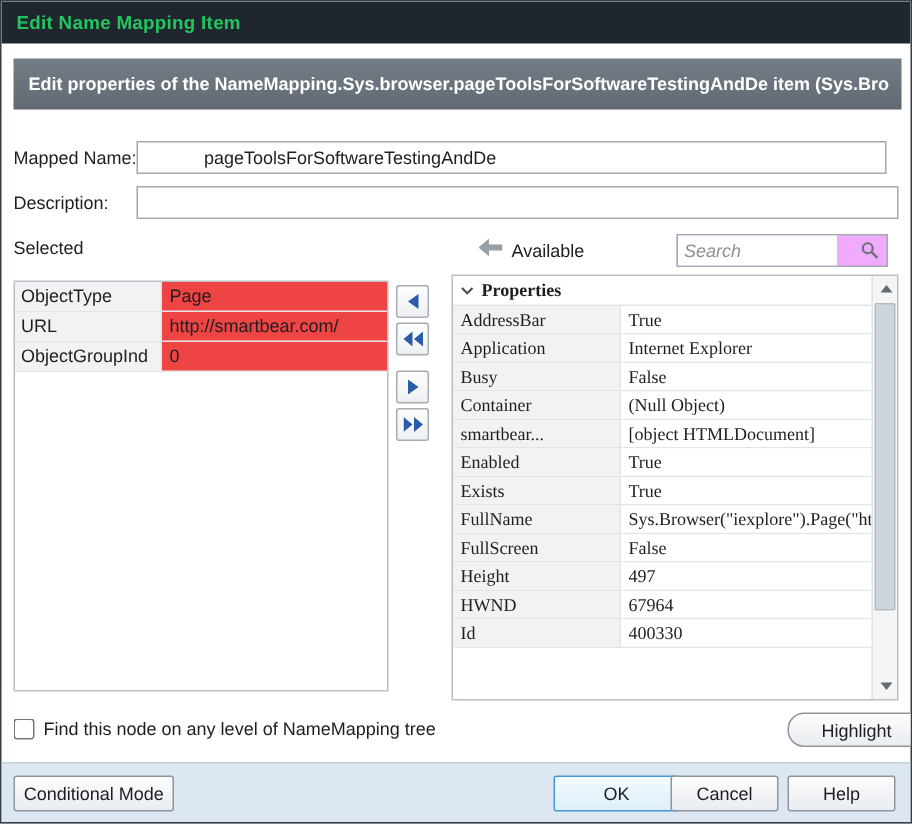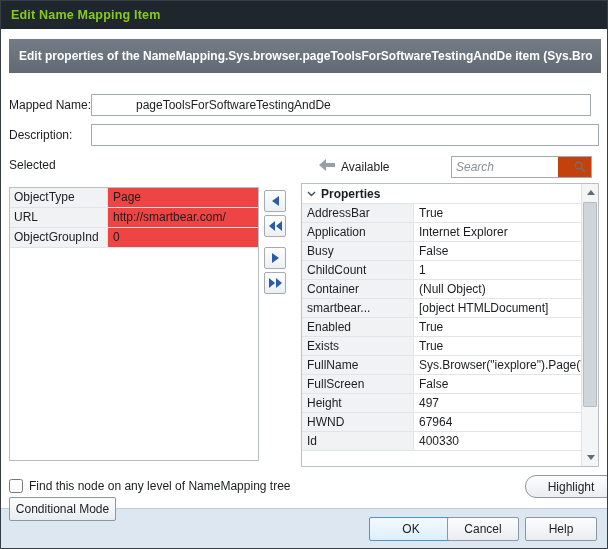--- a/index.html
+++ b/index.html
@@ -4,53 +4,53 @@
 <style>
   * { margin:0; padding:0; box-sizing:border-box; }
   html,body { background:#50565c; }
   body { font-family:"Liberation Sans", sans-serif; }
 
   .dialog { position:relative; width:608px; height:549px; background:#ffffff;
             border:1px solid #363c43; overflow:hidden; font-size:12px; color:#1c1e21; }
 
   
   .titlebar { position:absolute; left:0; top:0; right:0; height:28px; background:#20262e; }
-  .titlebar .title { position:absolute; left:10px; top:0; line-height:28px; color:#84cc16;
+  .titlebar .title { position:absolute; left:10px; top:0; line-height:28px; color:#22c55e;
                      font-size:12.5px; font-weight:700; letter-spacing:.2px; white-space:nowrap; }
 
   
   .header-band { position:absolute; left:8px; top:38px; width:592px; height:34px;
                  background:linear-gradient(#747d85,#616a72); color:#ffffff; }
   .header-band span { display:block; line-height:34px; padding:0 10px; font-weight:700;
                       white-space:nowrap; overflow:hidden; }
 
   
   .lbl { position:absolute; line-height:22px; color:#1c1e21; }
   .txt { position:absolute; height:22px; border:1px solid #a3a9b0; background:#fff;
          padding:0 5px; font:12px "Liberation Sans", sans-serif; color:#1c1e21; outline:none; }
 
   
   .searchbox { position:absolute; left:450px; top:155px; width:141px; height:22px;
-               border:1px solid #a3a9b0; background:#c2410c; display:flex; align-items:center;gap:16px; }
+               border:1px solid #a3a9b0; background:#f0abfc; display:flex; align-items:center;gap:16px; }
   .searchbox input { flex:1; border:none; outline:none; height:100%; padding:0 4px;
                      font:italic 12px "Liberation Sans", sans-serif; color:#2a2d30; min-width:0; }
   .searchbox input::placeholder { color:#8b9095; font-style:italic; }
   .searchbox .mag { flex:0 0 auto; margin-right:5px; display:flex; }
 
   
   .grid { position:absolute; background:#fff; border:1px solid #b9bfc5; overflow:hidden; }
   #selected-grid { left:8px; top:186px; width:250px; height:274px; }
   #available-grid { left:300px; top:182px; width:298px; height:284px; }
 
   .grow { display:flex; height:20px; border-bottom:1px solid #e2e5e8; }
   .gname { width:98px; background:#f1f2f3; border-right:1px solid #e2e5e8;
            padding:0 4px; line-height:19px; white-space:nowrap; overflow:hidden; }
   .gval  { flex:1; background:#ef4444; padding:0 5px; line-height:19px; white-space:nowrap; overflow:hidden; }
 
-  .avail-inner { position:absolute; left:0; top:0; right:17px; bottom:0; overflow:hidden; }
+  .avail-inner { position:absolute; left:0; top:0; right:17px; bottom:0; overflow:hidden;font-family:Liberation Serif, serif; }
   .prophead { display:flex; align-items:center; height:20px; background:#fff;
               border-bottom:1px solid #e2e5e8; padding-left:5px; gap:5px; }
   .prophead b { font-weight:700; }
   .prow { display:flex; height:19px; border-bottom:1px solid #e2e5e8; }
   .pname { width:112px; background:#f1f2f3; border-right:1px solid #e2e5e8;
            padding:0 5px; line-height:18px; white-space:nowrap; overflow:hidden; }
   .pvalue { flex:1; background:#fff; padding:0 5px; line-height:18px; white-space:nowrap; overflow:hidden; }
 
   
   .vscroll { position:absolute; top:0; right:0; bottom:0; width:17px; background:#f3f5f7;
@@ -179,24 +179,20 @@
       </div>
       <div class="prow">
         <div class="pname">Application</div>
         <div class="pvalue">Internet Explorer</div>
       </div>
       <div class="prow">
         <div class="pname">Busy</div>
         <div class="pvalue">False</div>
       </div>
       <div class="prow">
-        <div class="pname">ChildCount</div>
-        <div class="pvalue">1</div>
-      </div>
-      <div class="prow">
         <div class="pname">Container</div>
         <div class="pvalue">(Null Object)</div>
       </div>
       <div class="prow">
         <div class="pname">smartbear...</div>
         <div class="pvalue">[object HTMLDocument]</div>
       </div>
       <div class="prow">
         <div class="pname">Enabled</div>
         <div class="pvalue">True</div>
@@ -234,18 +230,18 @@
     </div>
   </div>
 
   <input type="checkbox" class="chk" style="">
   <label class="chk-label">Find this node on any level of NameMapping tree</label>
 
   <div class="btn" style="left:524px; top:474px; width:92px; height:23px;border-radius:11px;">Highlight</div>
 
   <div class="bottom-bar"></div>
 
-  <div class="btn" style="left:8px; top:496px; width:107px; height:24px;">Conditional Mode</div>
+  <div class="btn" style="left:8px; top:516px; width:107px; height:24px;">Conditional Mode</div>
   <div class="btn default" style="left:368px; top:516px; width:84px; height:24px;">OK</div>
   <div class="btn" style="left:446px; top:516px; width:72px; height:24px;">Cancel</div>
   <div class="btn" style="left:524px; top:516px; width:72px; height:24px;">Help</div>
 
 </div>
 
 </body></html>

